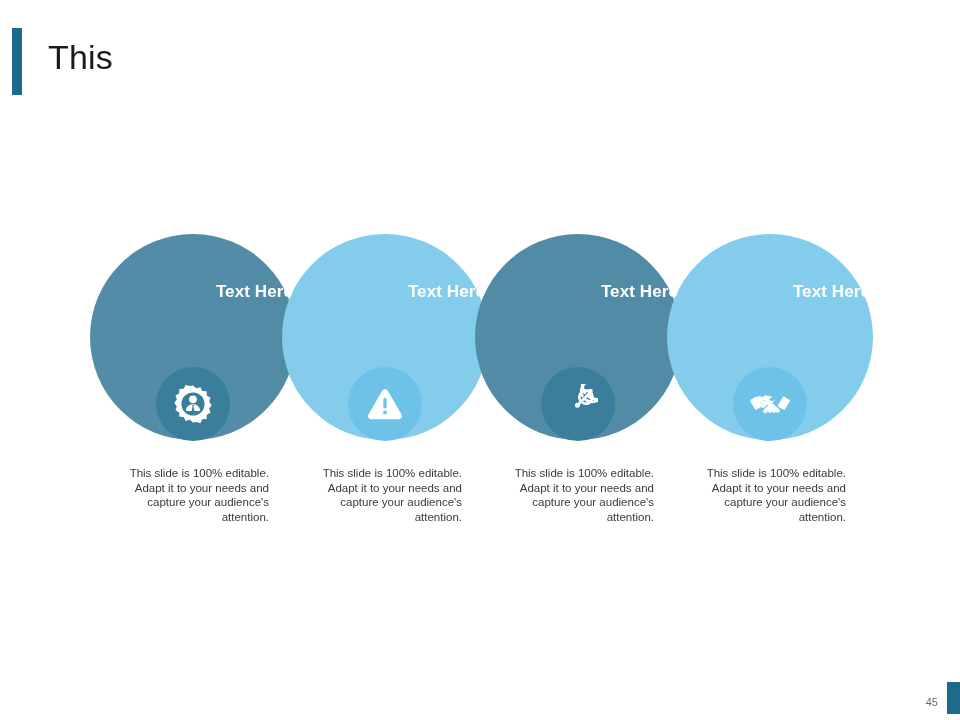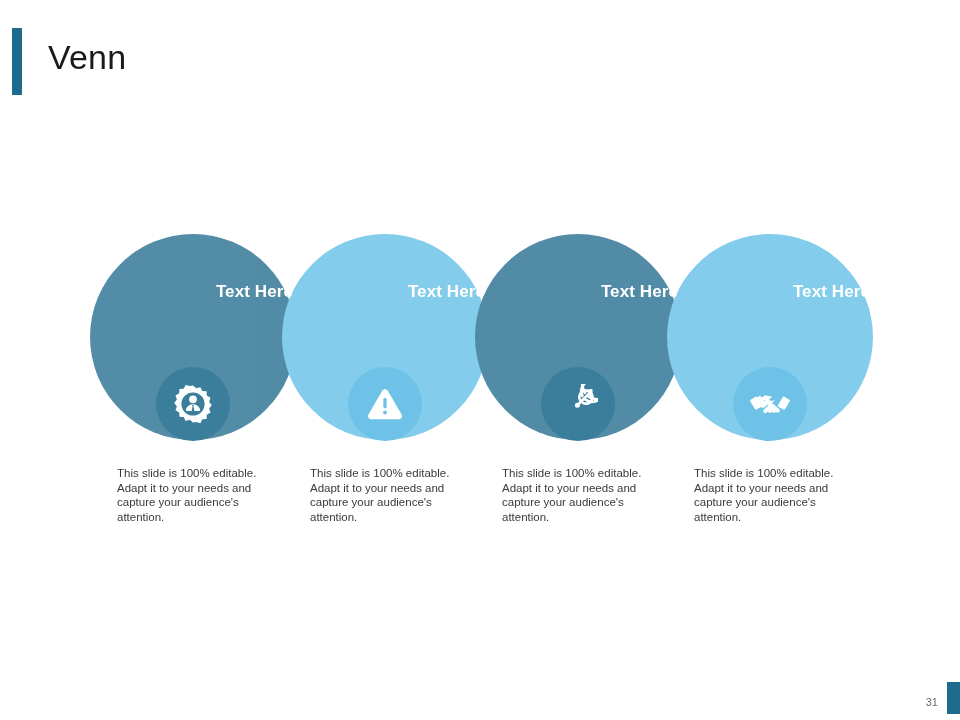--- a/index.html
+++ b/index.html
@@ -85,21 +85,21 @@
   .icon-badge.c2 { left: 348px; background: #6ec2e8; }
   .icon-badge.c3 { left: 541px; background: #3b7e9c; }
   .icon-badge.c4 { left: 733px; background: #6ec2e8; }
   .icon-badge svg { display: block; }
 
   
   .caption {
     position: absolute;
     top: 466px;
     width: 152px;
-    text-align: left;
+    text-align: right;
     font-size: 11.5px;
     line-height: 14.5px;
     color: #3a3a3a;
   }
   .caption.c1 { left: 117px; }
   .caption.c2 { left: 310px; }
   .caption.c3 { left: 502px; }
   .caption.c4 { left: 694px; }
 
   
@@ -118,21 +118,21 @@
     height: 32px;
     background: #1d6b8c;
   }
 </style>
 </head>
 <body>
 
 <div class="slide">
 
   <div class="title-accent-bar" style="background: rgb(29, 107, 140);"></div>
-  <div class="slide-title">Venn</div>
+  <div class="slide-title">This</div>
 
   <div class="venn-wrap">
     <svg class="venn-svg" width="960" height="235" viewBox="0 0 960 235" xmlns="http://www.w3.org/2000/svg">
       <g opacity="0.9">
         <circle cx="193" cy="109" r="103" fill="#3f7f9c"></circle>
         <circle cx="385" cy="109" r="103" fill="#76c7ea"></circle>
         <circle cx="578" cy="109" r="103" fill="#3f7f9c"></circle>
         <circle cx="770" cy="109" r="103" fill="#76c7ea"></circle>
       </g>
     </svg>
@@ -188,16 +188,16 @@
         <path d="M24.6 18.8l-8.3 5.6 9.6 2.2c1.6 0.4 3.3-0.1 4.5-1.2l4.9-4.6-10.7-2z"></path>
       </svg>
     </span>
   </div>
 
   <div class="caption c1">This slide is 100% editable. Adapt it to your needs and capture your audience's attention.</div>
   <div class="caption c2">This slide is 100% editable. Adapt it to your needs and capture your audience's attention.</div>
   <div class="caption c3">This slide is 100% editable. Adapt it to your needs and capture your audience's attention.</div>
   <div class="caption c4">This slide is 100% editable. Adapt it to your needs and capture your audience's attention.</div>
 
-  <div class="page-number">31</div>
+  <div class="page-number">45</div>
   <div class="footer-bar" style="background: rgb(29, 107, 140);"></div>
 
 </div>
 
 </body></html>

